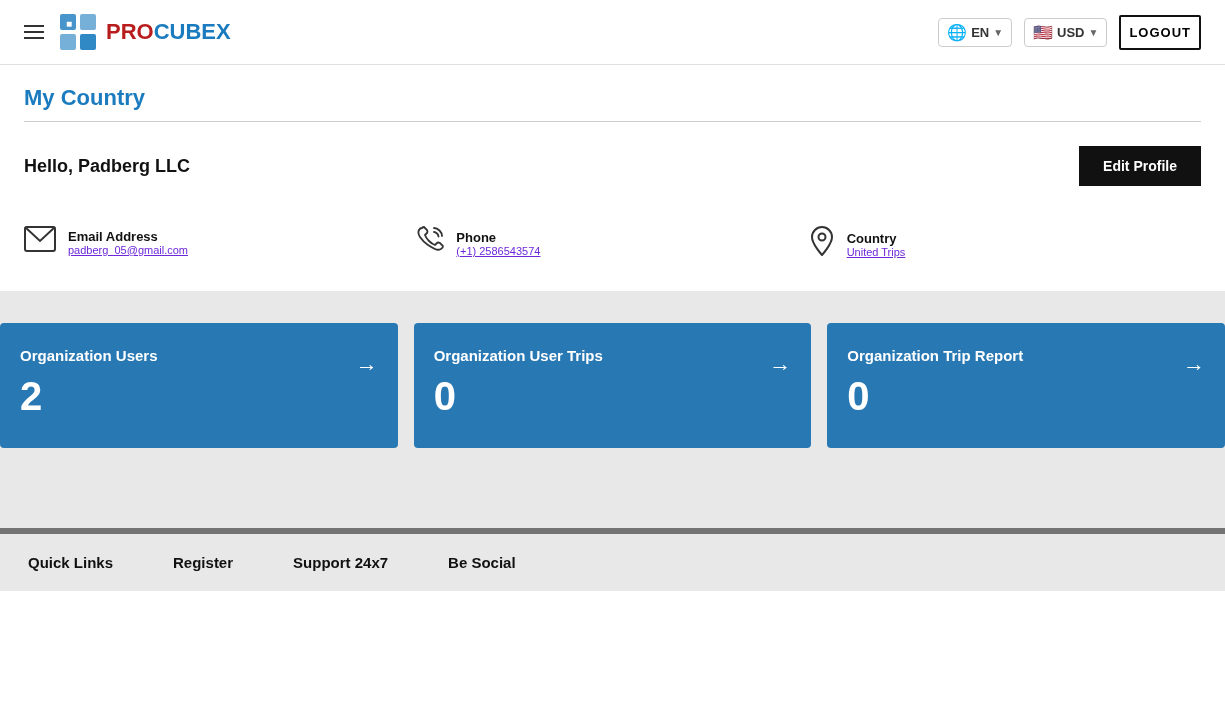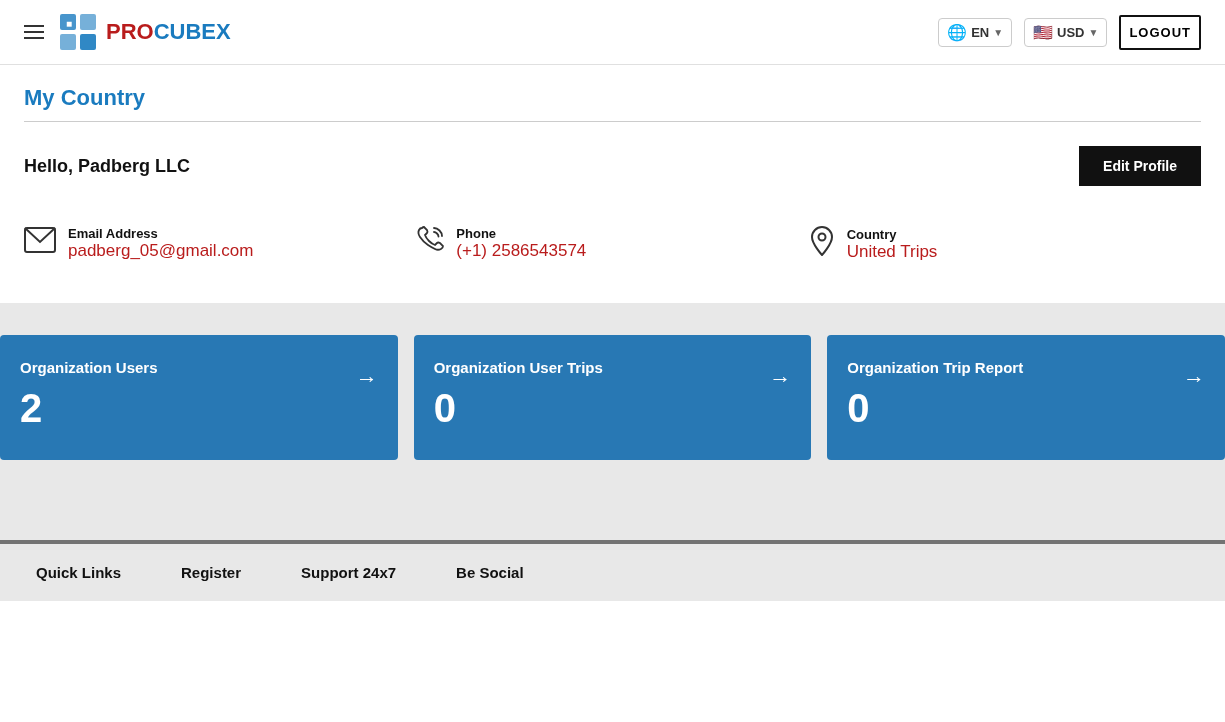--- a/index.html
+++ b/index.html
@@ -134,41 +134,42 @@
       font-weight: 600;
       cursor: pointer;
       border-radius: 0;
     }
 
     
     .contact-info {
       display: flex;
       align-items: flex-start;
       gap: 0;
-      padding: 16px 0 40px 0;
+      padding: 16px 0 28px 0;
     }
     .contact-item {
       display: flex;
       align-items: center;
       gap: 12px;
       flex: 1;
     }
     .contact-icon {
       font-size: 26px;
       color: #333;
       flex-shrink: 0;
     }
     .contact-details .label {
       font-size: 13px;
       font-weight: 700;
       color: #111;
     }
     .contact-details .value {
-      font-size: 17px;
-      color: #b91c1c;
+      font-size: 11px;
+      color: #6d28d9;
+      text-decoration: underline;
     }
 
     
     .cards-section {
       background: #e8e8e8;
       margin: 0 -24px;
       padding: 32px 24px 80px 24px;
     }
     .cards-grid {
       display: flex;
@@ -198,22 +199,22 @@
     }
     .card-arrow {
       font-size: 22px;
       color: #fff;
       margin-top: 4px;
     }
 
     
     .footer {
       background: #e8e8e8;
-      border-top: 4px solid #737373;
-      padding: 20px 36px;
+      border-top: 6px solid #737373;
+      padding: 20px 28px;
     }
     .footer-grid {
       display: flex;
       gap: 60px;
     }
     .footer-col h4 {
       font-size: 15px;
       font-weight: 700;
       color: #111;
     }

